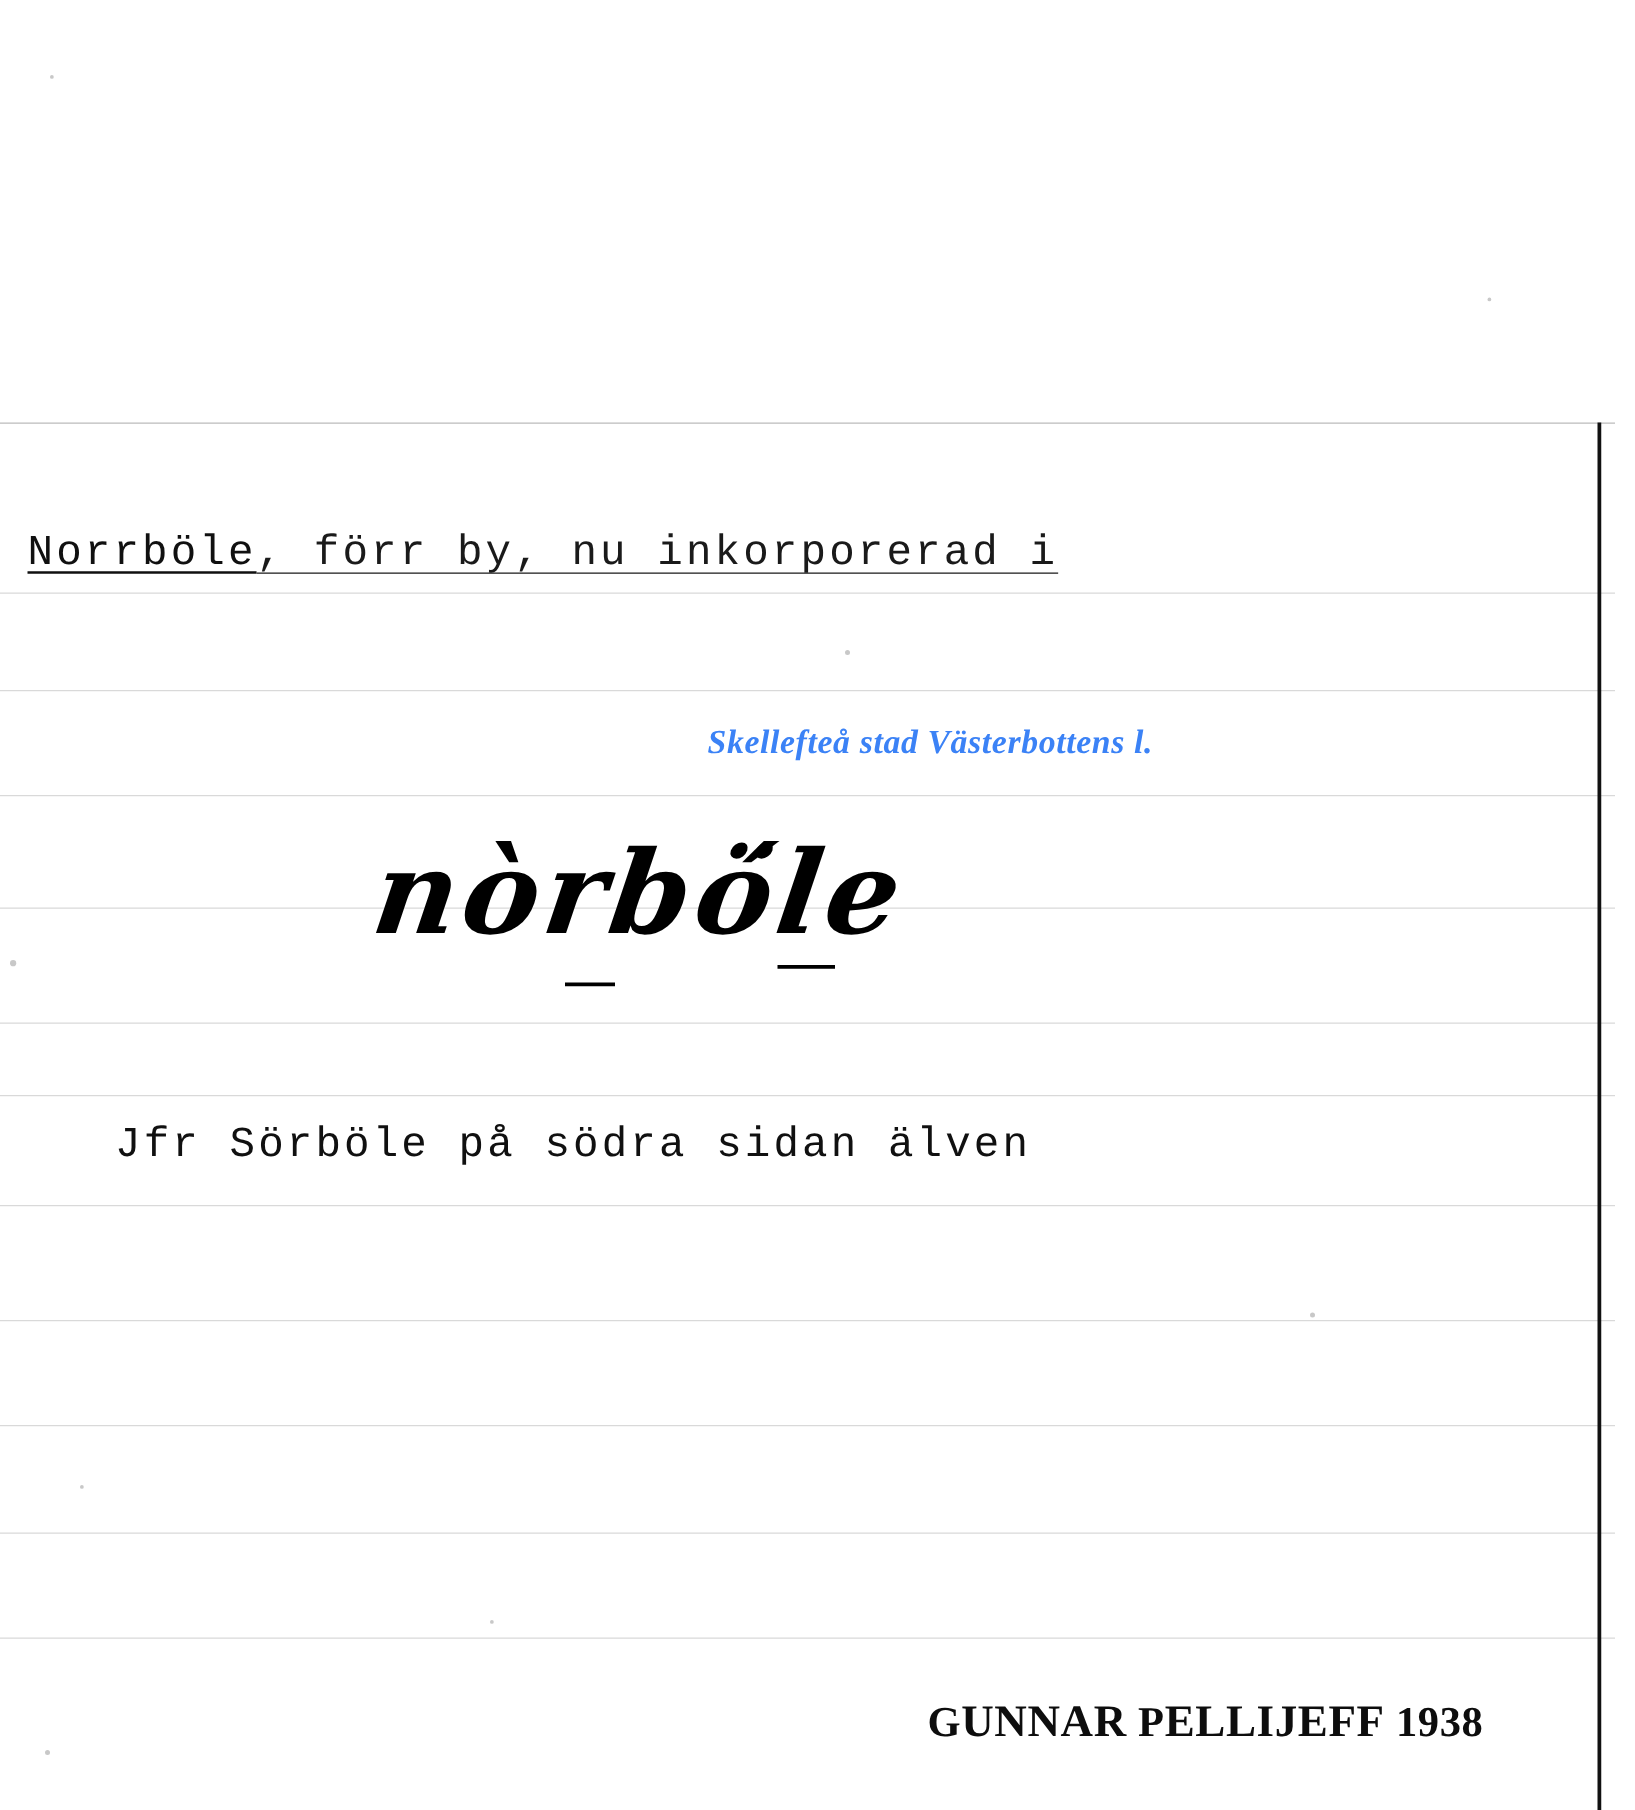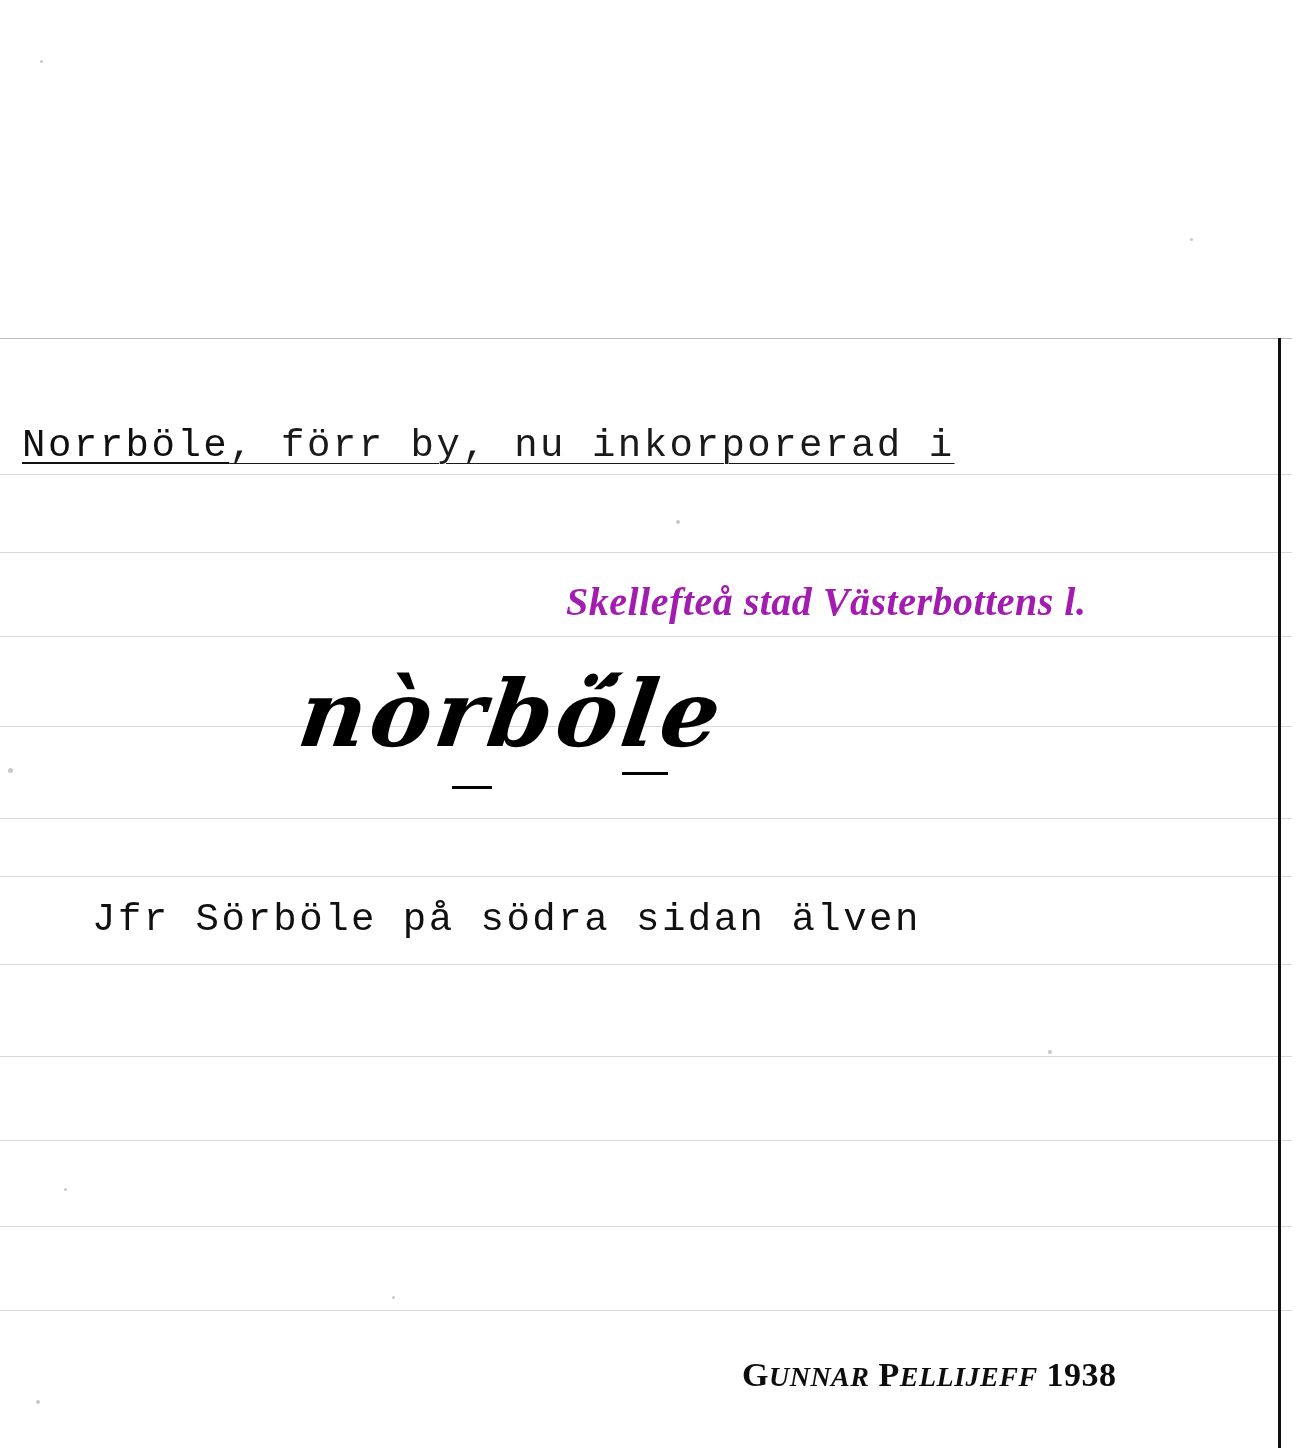--- a/index.html
+++ b/index.html
@@ -42,21 +42,21 @@
     left: 1278px;
     width: 3px;
     height: 1110px;
     background: #111111;
   }
 
   
   .tw {
     position: absolute;
     font-family: "Liberation Mono", monospace;
-    font-size: 39px;
+    font-size: 34px;
     letter-spacing: 2.5px;
     color: #101010;
     white-space: pre;
   }
 
   #headword-line {
     top: 424px;
     left: 22px;
   }
   #headword-line .underlined-head {
@@ -71,23 +71,23 @@
     color: #1a1a1a;
   }
 
   #parish-line {
     position: absolute;
     top: 578px;
     left: 566px;
     font-family: "Liberation Serif", serif;
     font-weight: bold;
     font-style: italic;
-    font-size: 40px;
+    font-size: 27px;
     letter-spacing: 0.5px;
-    color: #a21caf;
+    color: #3b82f6;
     white-space: pre;
   }
 
   
   #phonetic {
     position: absolute;
     top: 660px;
     left: 300px;
     font-family: "DejaVu Serif", serif;
     font-style: italic;
@@ -135,22 +135,21 @@
     top: 1356px;
     left: 742px;
     font-family: "Liberation Serif", serif;
     font-size: 34px;
     font-weight: bold;
     letter-spacing: 0.5px;
     color: #0d0d0d;
     white-space: pre;
   }
   #signature .small-caps {
-    font-size: 28px;
-    font-style: italic;
+    font-size: 36px;
   }
 </style>
 </head>
 <body>
 
 <div id="card">
 
   <div class="rule strong" style="top:338px;"></div>
   <div class="rule" style="top:474px;"></div>
   <div class="rule" style="top:552px;"></div>

